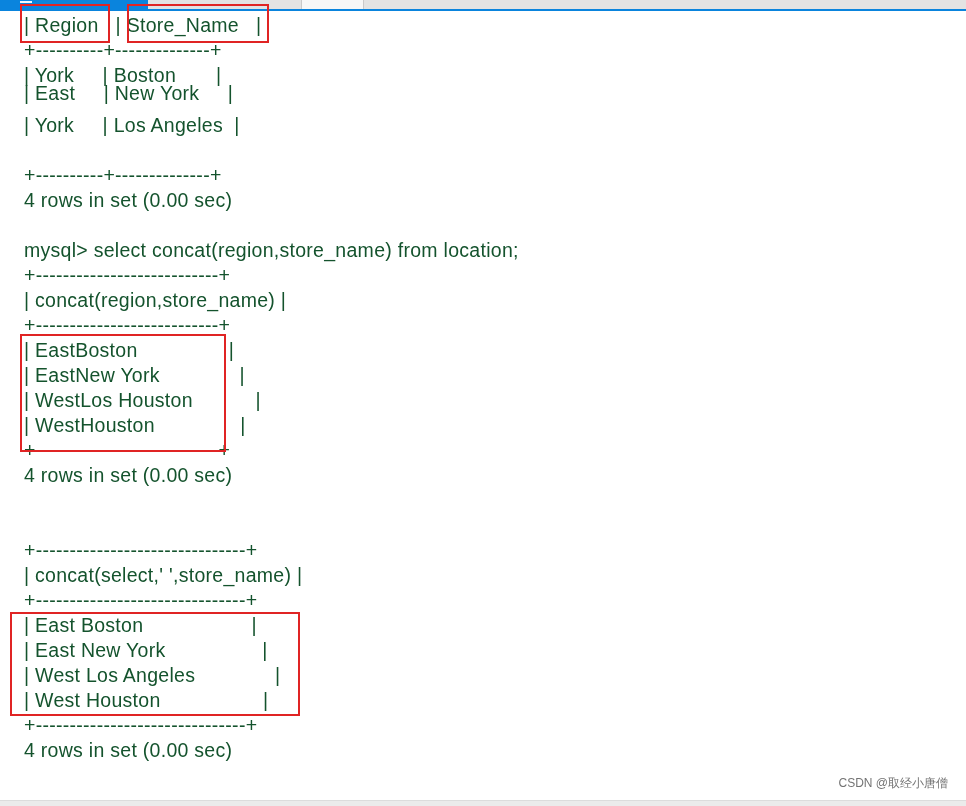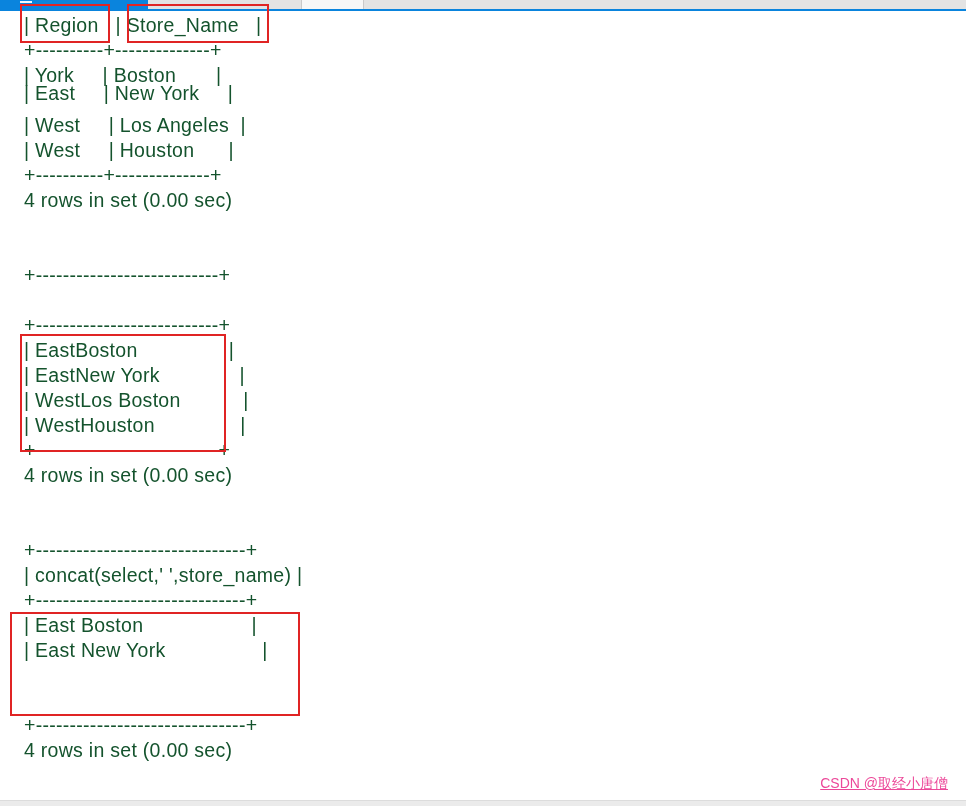--- a/index.html
+++ b/index.html
@@ -79,24 +79,23 @@
     box-sizing: border-box;
     pointer-events: none;
   }
 
   
   #watermark {
     position: absolute;
     right: 18px;
     top: 775px;
     font-family: "Liberation Sans", "DejaVu Sans", sans-serif;
-    font-size: 14px;
-    color: #ec4899;
+    font-size: 12px;
+    color: #737373;
     white-space: pre;
-    text-decoration: underline;
   }
 
   
   #bottom-bar {
     position: absolute;
     left: 0; top: 800px;
     width: 966px; height: 6px;
     background: #ebebeb;
     border-top: 1px solid #dcdcdc;
     box-sizing: border-box;
@@ -113,39 +112,42 @@
     <div id="chrome-rest-inner"></div>
   </div>
 </div>
 
 <div id="console">
 
   <div class="term-line" style="top:2px">| Region   | Store_Name   |</div>
   <div class="term-line" style="top:27px">+----------+--------------+</div>
   <div class="term-line" style="top:52px">| York     | Boston       |</div>
   <div class="term-line" style="top:70px">| East     | New York     |</div>
-  <div class="term-line" style="top:102px">| West     | Los Angeles  |</div>
-  <div class="term-line" style="top:127px">| West     | Houston      |</div>
+  <div class="term-line" style="top:102px">| York     | Los Angeles  |</div>
   <div class="term-line" style="top:152px">+----------+--------------+</div>
   <div class="term-line" style="top:177px">4 rows in set (0.00 sec)</div>
 
+  <div class="term-line" style="top:227px">mysql&gt; select concat(region,store_name) from location;</div>
   <div class="term-line" style="top:252px">+---------------------------+</div>
+  <div class="term-line" style="top:277px">| concat(region,store_name) |</div>
   <div class="term-line" style="top:302px">+---------------------------+</div>
   <div class="term-line" style="top:327px">| EastBoston                |</div>
   <div class="term-line" style="top:352px">| EastNew York              |</div>
-  <div class="term-line" style="top:377px">| WestLos Boston           |</div>
+  <div class="term-line" style="top:377px">| WestLos Houston           |</div>
   <div class="term-line" style="top:402px">| WestHouston               |</div>
   <div class="term-line" style="top:427px">+---------------------------+</div>
   <div class="term-line" style="top:452px">4 rows in set (0.00 sec)</div>
 
   <div class="term-line" style="top:527px">+-------------------------------+</div>
   <div class="term-line" style="top:552px">| concat(select,' ',store_name) |</div>
   <div class="term-line" style="top:577px">+-------------------------------+</div>
   <div class="term-line" style="top:627px">| East New York                 |</div>
   <div class="term-line" style="top:602px">| East Boston                   |</div>
+  <div class="term-line" style="top:652px">| West Los Angeles              |</div>
+  <div class="term-line" style="top:677px">| West Houston                  |</div>
   <div class="term-line" style="top:702px">+-------------------------------+</div>
   <div class="term-line" style="top:727px">4 rows in set (0.00 sec)</div>
 
   <div class="annot-box" style="left:20px;  top:-7px;  width:90px;  height:39px;"></div>
   <div class="annot-box" style="left:127px; top:-7px;  width:142px; height:39px;"></div>
   <div class="annot-box" style="left:20px;  top:323px; width:206px; height:118px;"></div>
   <div class="annot-box" style="left:10px;  top:601px; width:290px; height:104px;"></div>
 
 </div>
 

